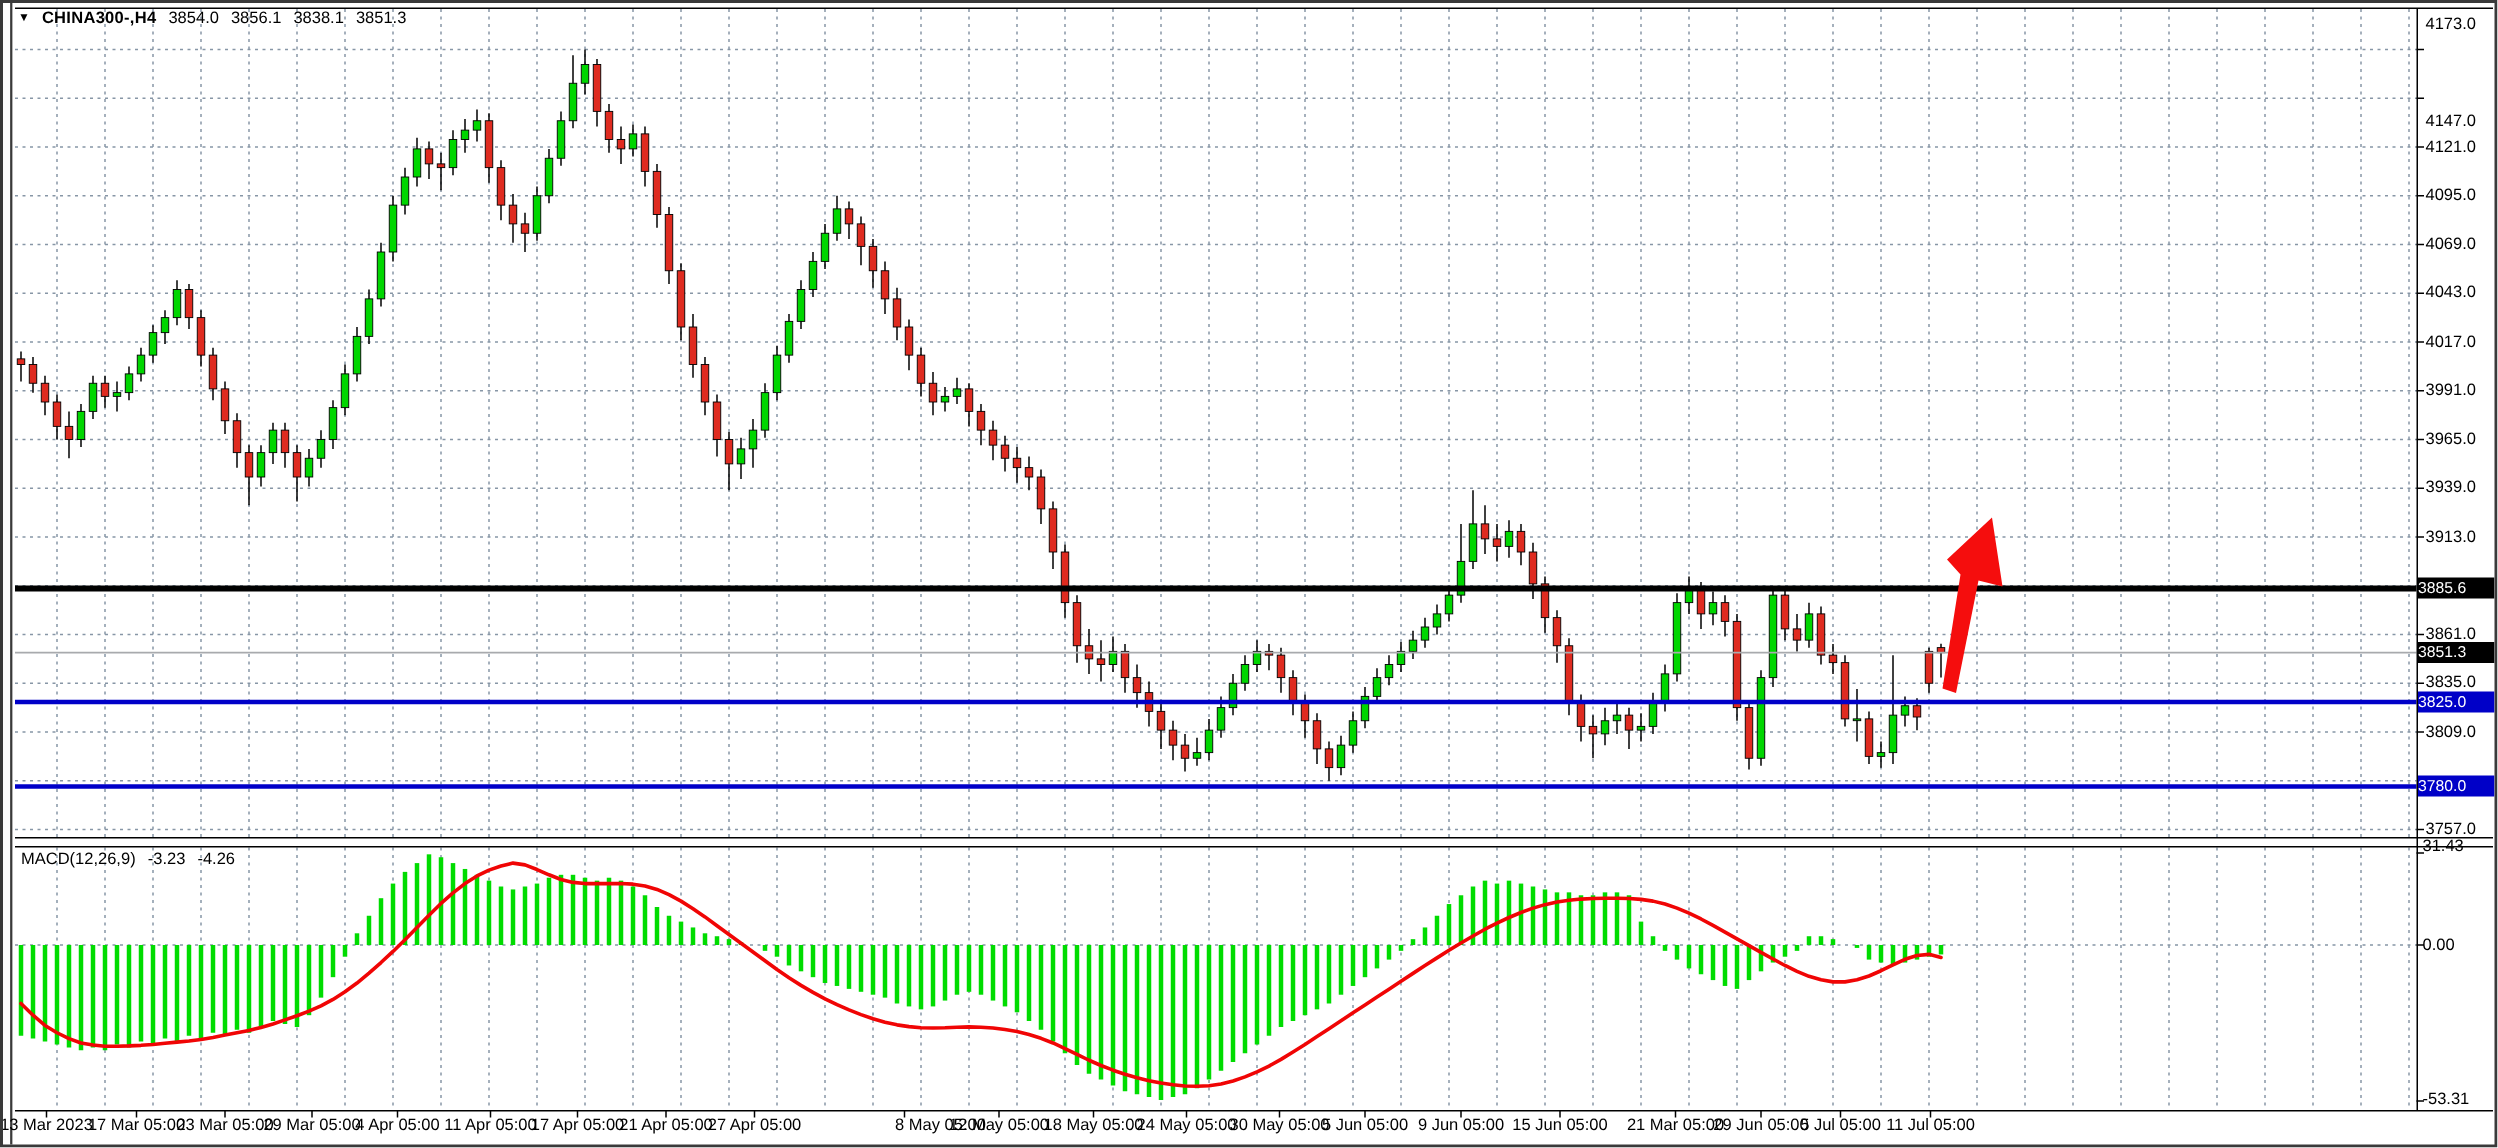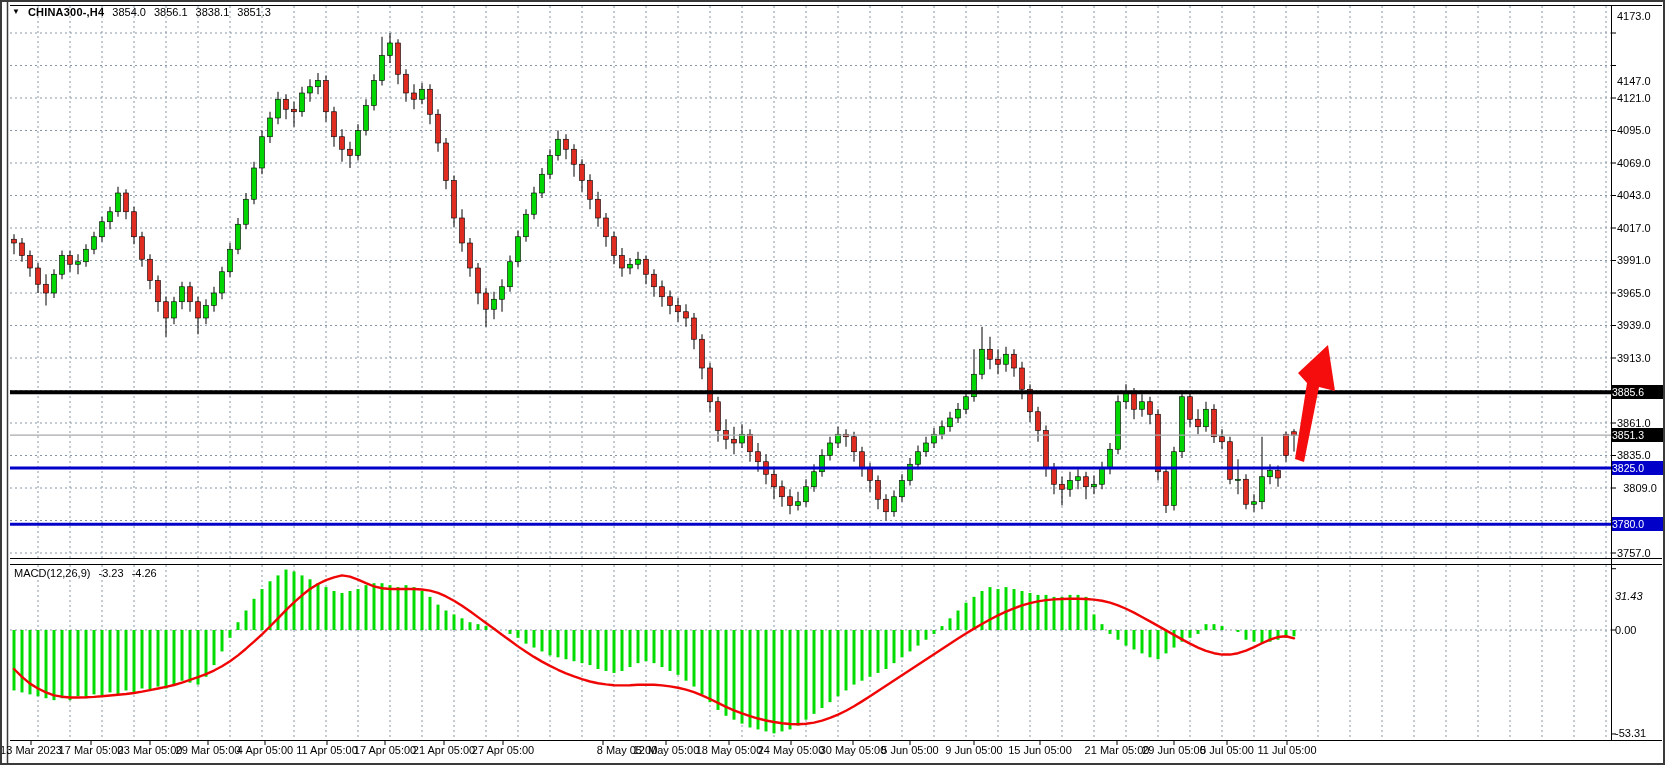--- a/index.html
+++ b/index.html
@@ -706,25 +706,25 @@
       <div class="plabel" style="top: 122px;">4095.0</div>
       <div class="plabel" style="top: 154.5px;">4069.0</div>
       <div class="plabel" style="top: 187px;">4043.0</div>
       <div class="plabel" style="top: 219.5px;">4017.0</div>
       <div class="plabel" style="top: 252px;">3991.0</div>
       <div class="plabel" style="top: 284.5px;">3965.0</div>
       <div class="plabel" style="top: 317px;">3939.0</div>
       <div class="plabel" style="top: 349.5px;">3913.0</div>
       <div class="plabel" style="top: 414.5px;">3861.0</div>
       <div class="plabel" style="top: 447px;">3835.0</div>
-      <div class="plabel" style="top: 479.5px; text-align: center;">3809.0</div>
+      <div class="plabel" style="top: 479.5px;">3809.0</div>
       <div class="plabel" style="top: 544.5px;">3757.0</div>
     </div>
   <div id="macd-labels">
-      <div class="mlabel" style="top: 588px; font-style: italic;">31.43</div>
+      <div class="mlabel" style="top: 556px;">31.43</div>
       <div class="mlabel" style="top: 621.5px;">0.00</div>
       <div class="mlabel" style="top: 725.455px;">-53.31</div>
     </div>
   <div id="time-labels">
       <div class="tlabel" style="left: 29px;">13 Mar 2023</div>
       <div class="tlabel" style="left: 89px;">17 Mar 05:00</div>
       <div class="tlabel" style="left: 148px;">23 Mar 05:00</div>
       <div class="tlabel" style="left: 206px;">29 Mar 05:00</div>
       <div class="tlabel" style="left: 263px;">4 Apr 05:00</div>
       <div class="tlabel" style="left: 325px;">11 Apr 05:00</div>

